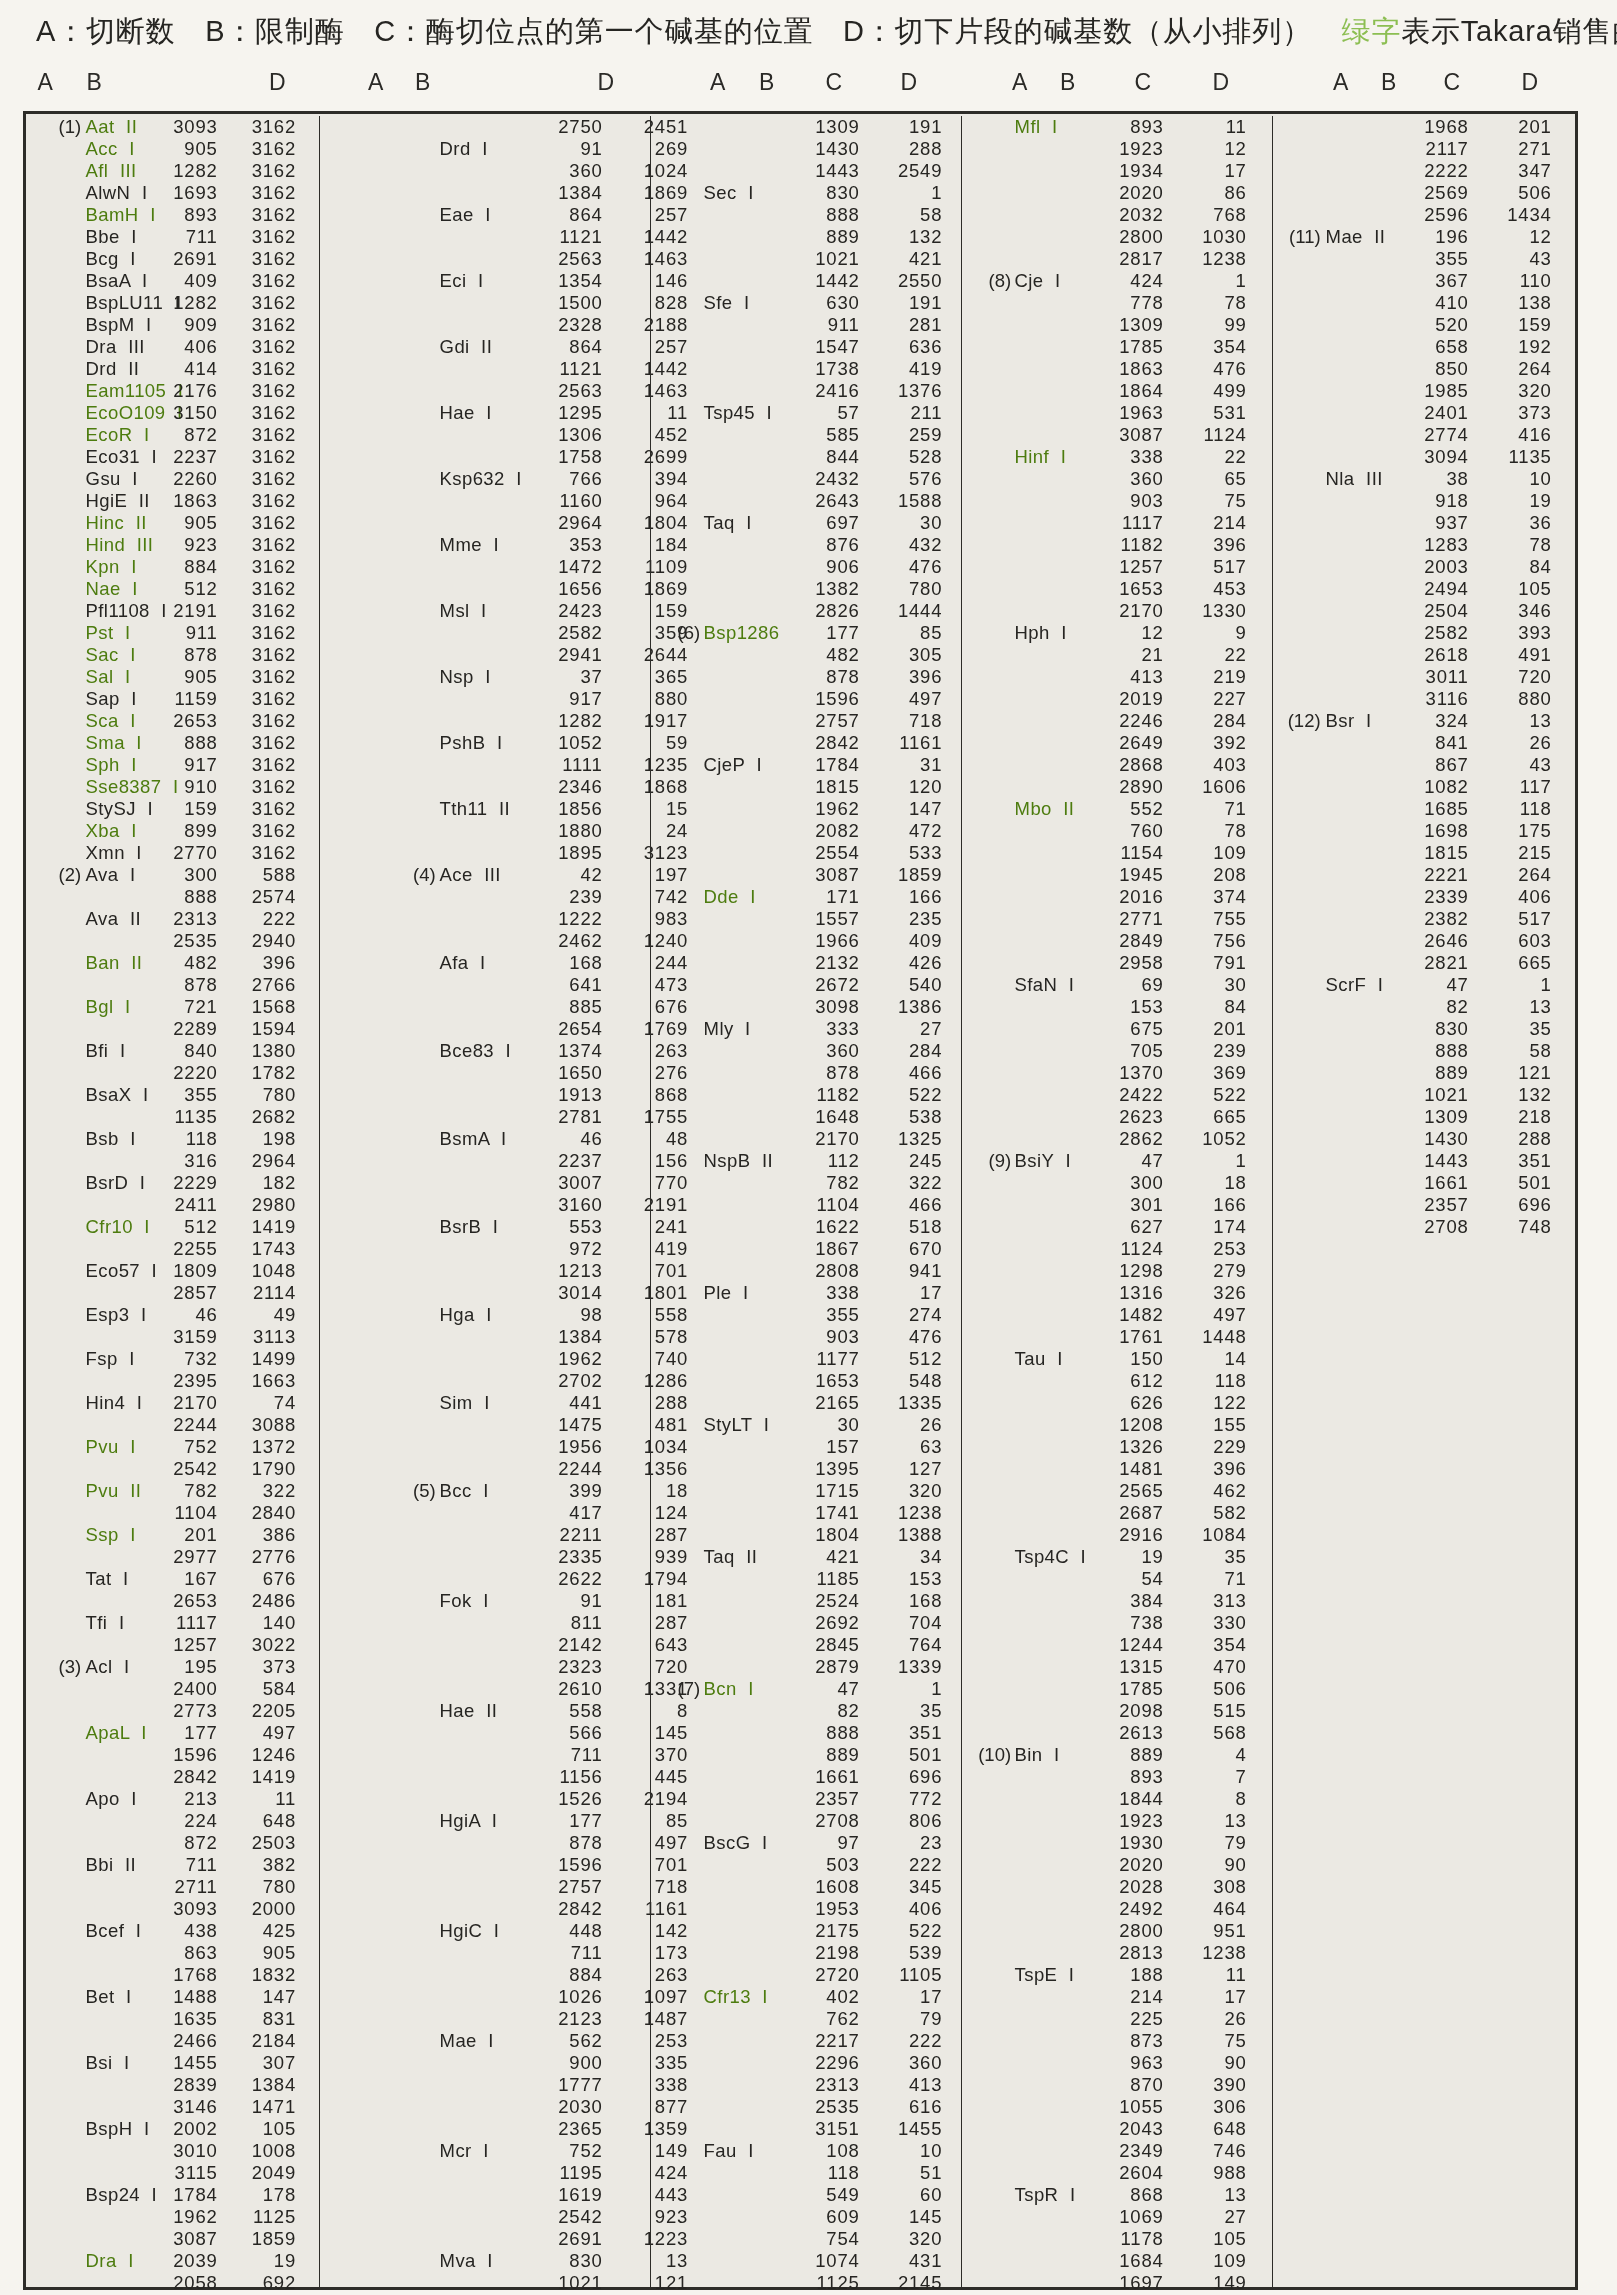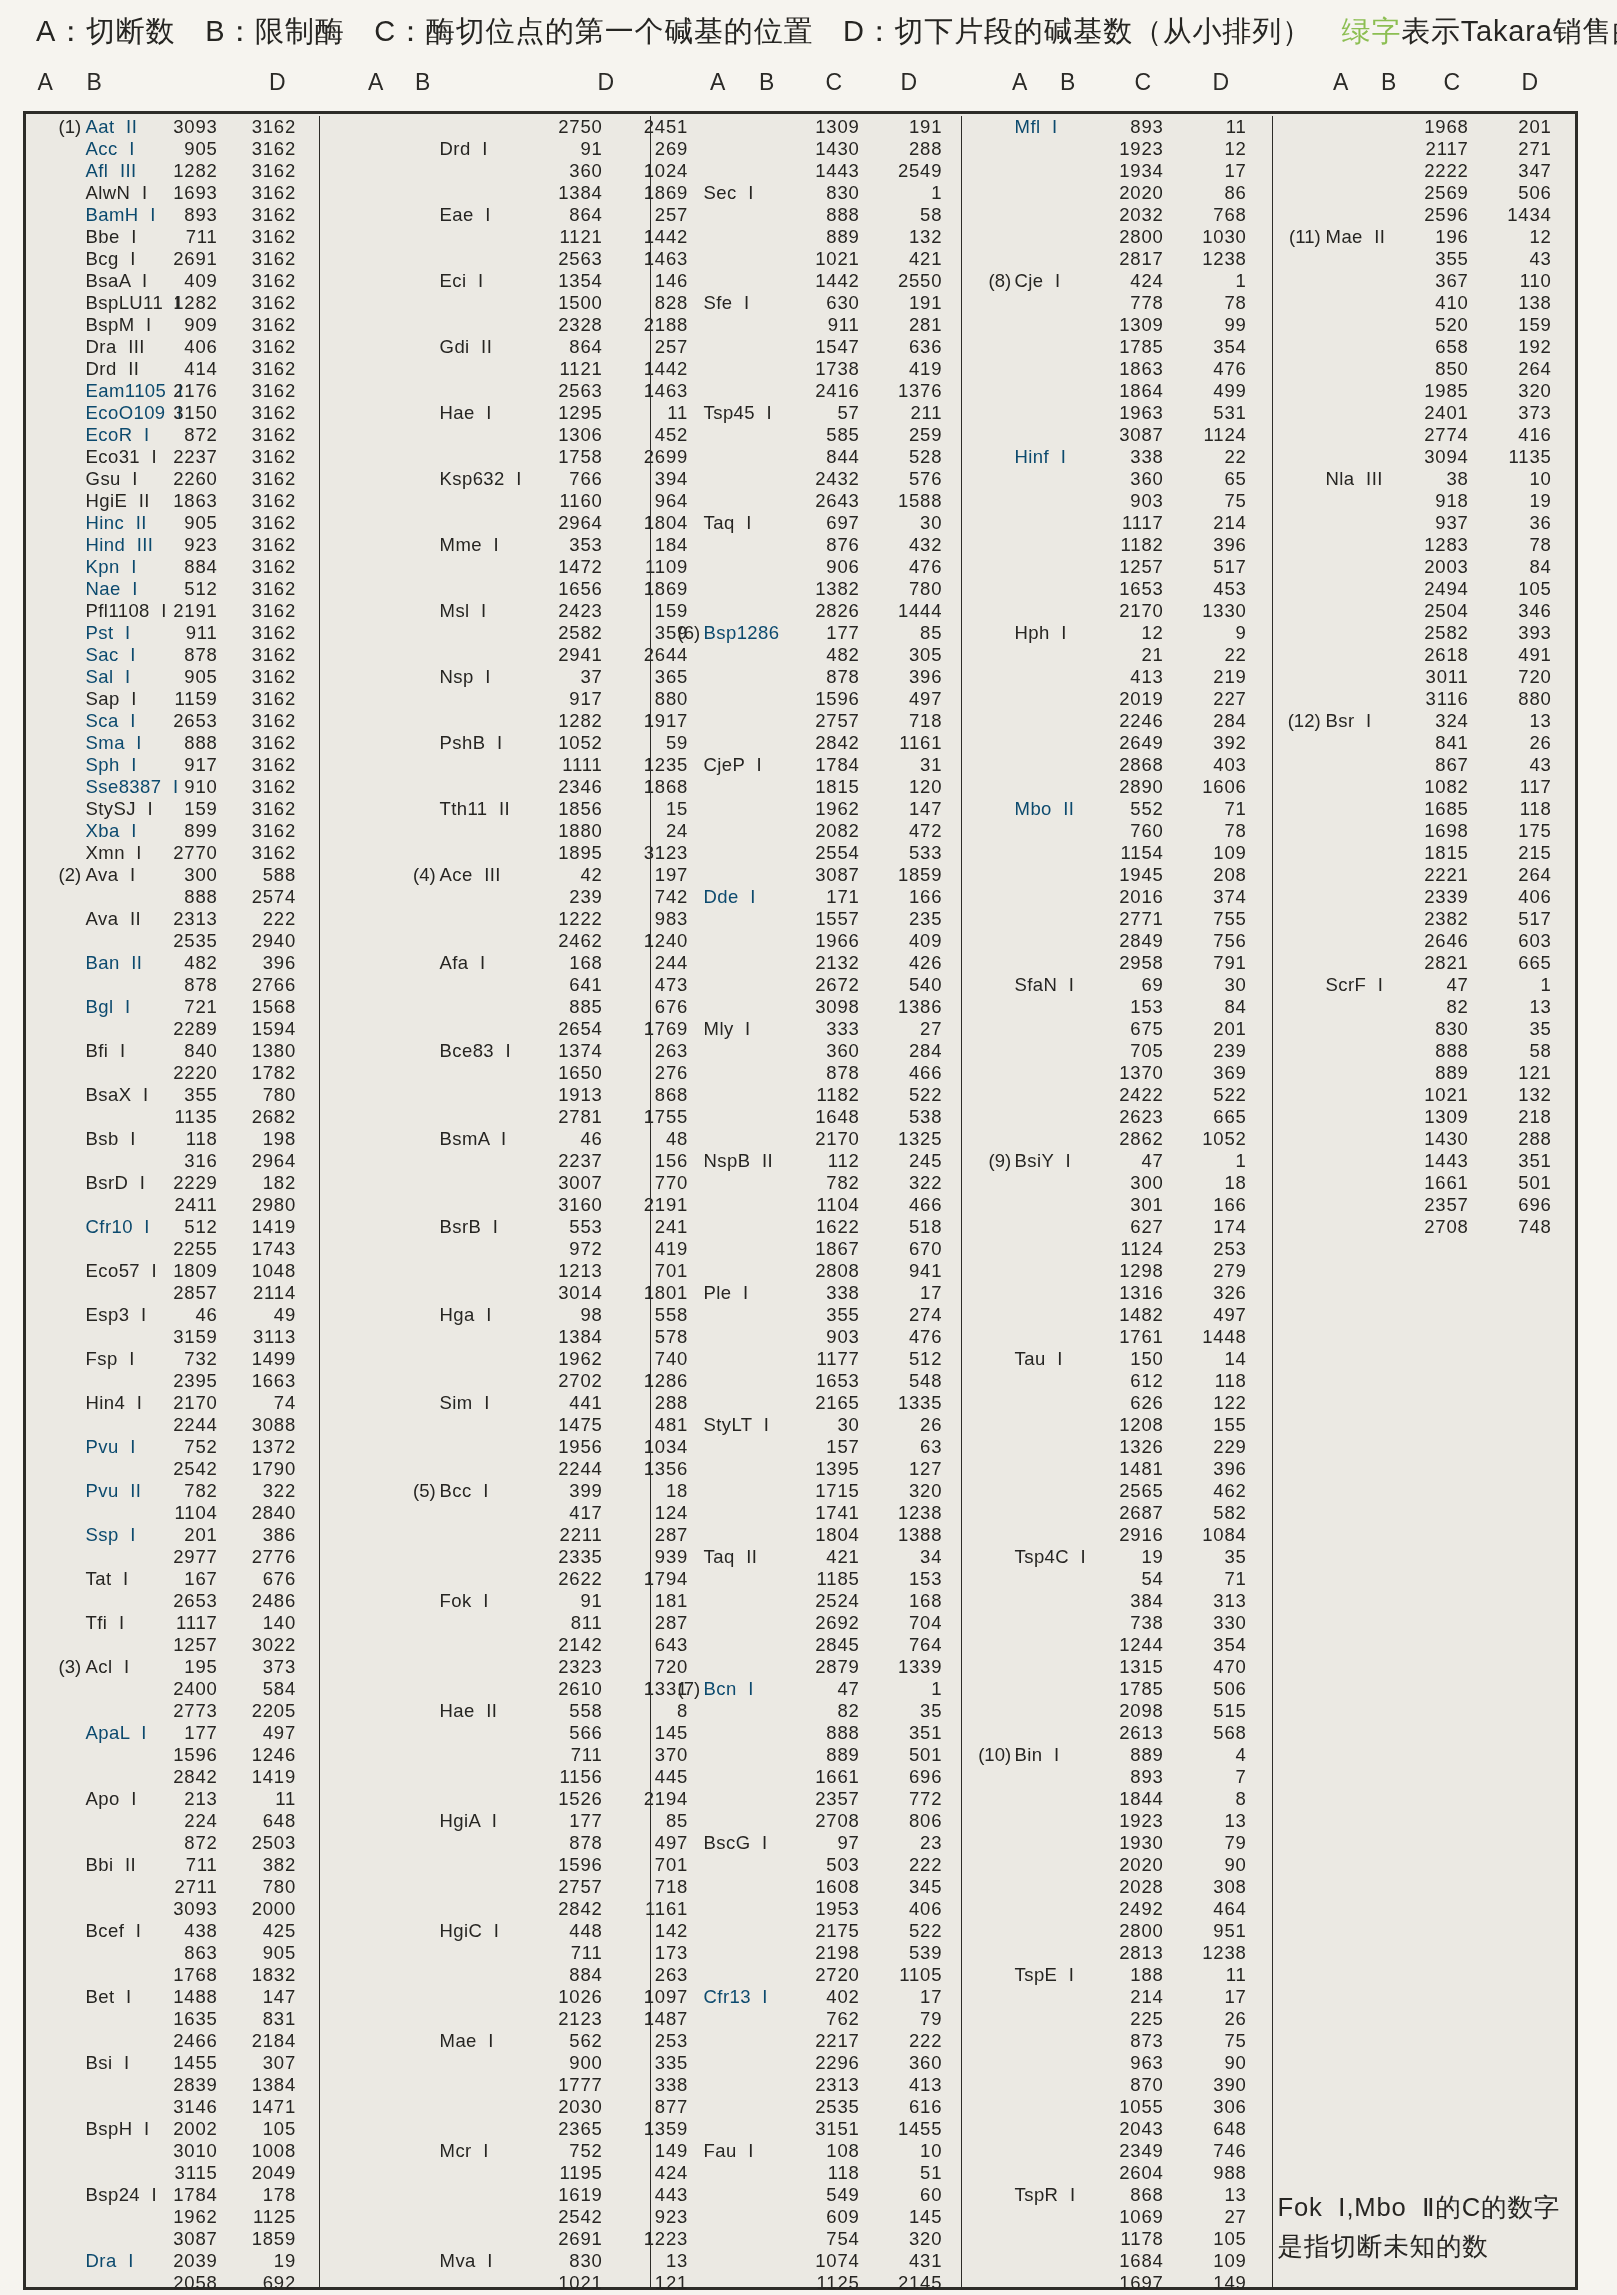--- a/index.html
+++ b/index.html
@@ -27,21 +27,21 @@
     position:absolute;left:22.6px;top:111px;
     width:1549px;height:2173px;
     border:3.8px solid #2d2c28;background:#ebe9e3;
   }
   .colgroup{position:absolute;top:2.3px;bottom:0;}
   .colgroup.vline{border-left:1.5px solid #2d2c28;}
   .row{position:relative;height:22px;line-height:22px;font-size:18.5px;white-space:nowrap;width:100%;}
   .row .g{position:absolute;text-align:right;color:#262522;}
   .row .nm{position:absolute;letter-spacing:0.4px;word-spacing:6px;}
   .row .c,.row .d{position:absolute;letter-spacing:0.8px;}
-  .nm.gr{color:#0c4a6e;}
+  .nm.gr{color:#4d7c0f;}
 
   .grp1 .g{left:1.5px;width:54px}.grp1 .nm{left:60px}.grp1 .c{right:101px}.grp1 .d{right:22.6px}
   .grp2 .g{left:6px;width:62px}.grp2 .nm{left:72px}.grp2 .c{right:96px}.grp2 .d{right:10.5px}
   .grp3 .g{left:1.5px;width:48px}.grp3 .nm{left:53px}.grp3 .c{right:103px}.grp3 .d{right:20.3px}
   .grp4 .g{left:1.5px;width:48px}.grp4 .nm{left:53px}.grp4 .c{right:109px}.grp4 .d{right:26px}
   .grp5 .g{left:0px;width:48px}.grp5 .nm{left:53px}.grp5 .c{right:107px}.grp5 .d{right:24px}
 
   .footnote{
     position:absolute;left:1252px;bottom:21px;
     font-size:25.6px;line-height:39px;letter-spacing:0.8px;
@@ -2009,18 +2009,14 @@
       <div class="row">
         <span class="c">2357</span>
         <span class="d">696</span>
       </div>
       <div class="row">
         <span class="c">2708</span>
         <span class="d">748</span>
       </div>
     </div>
 
-  <div class="footnote">
-    <div>Fok Ⅰ,Mbo Ⅱ的C的数字</div>
-    <div>是指切断未知的数</div>
-  </div>
 </div>
 
 
 </body></html>

